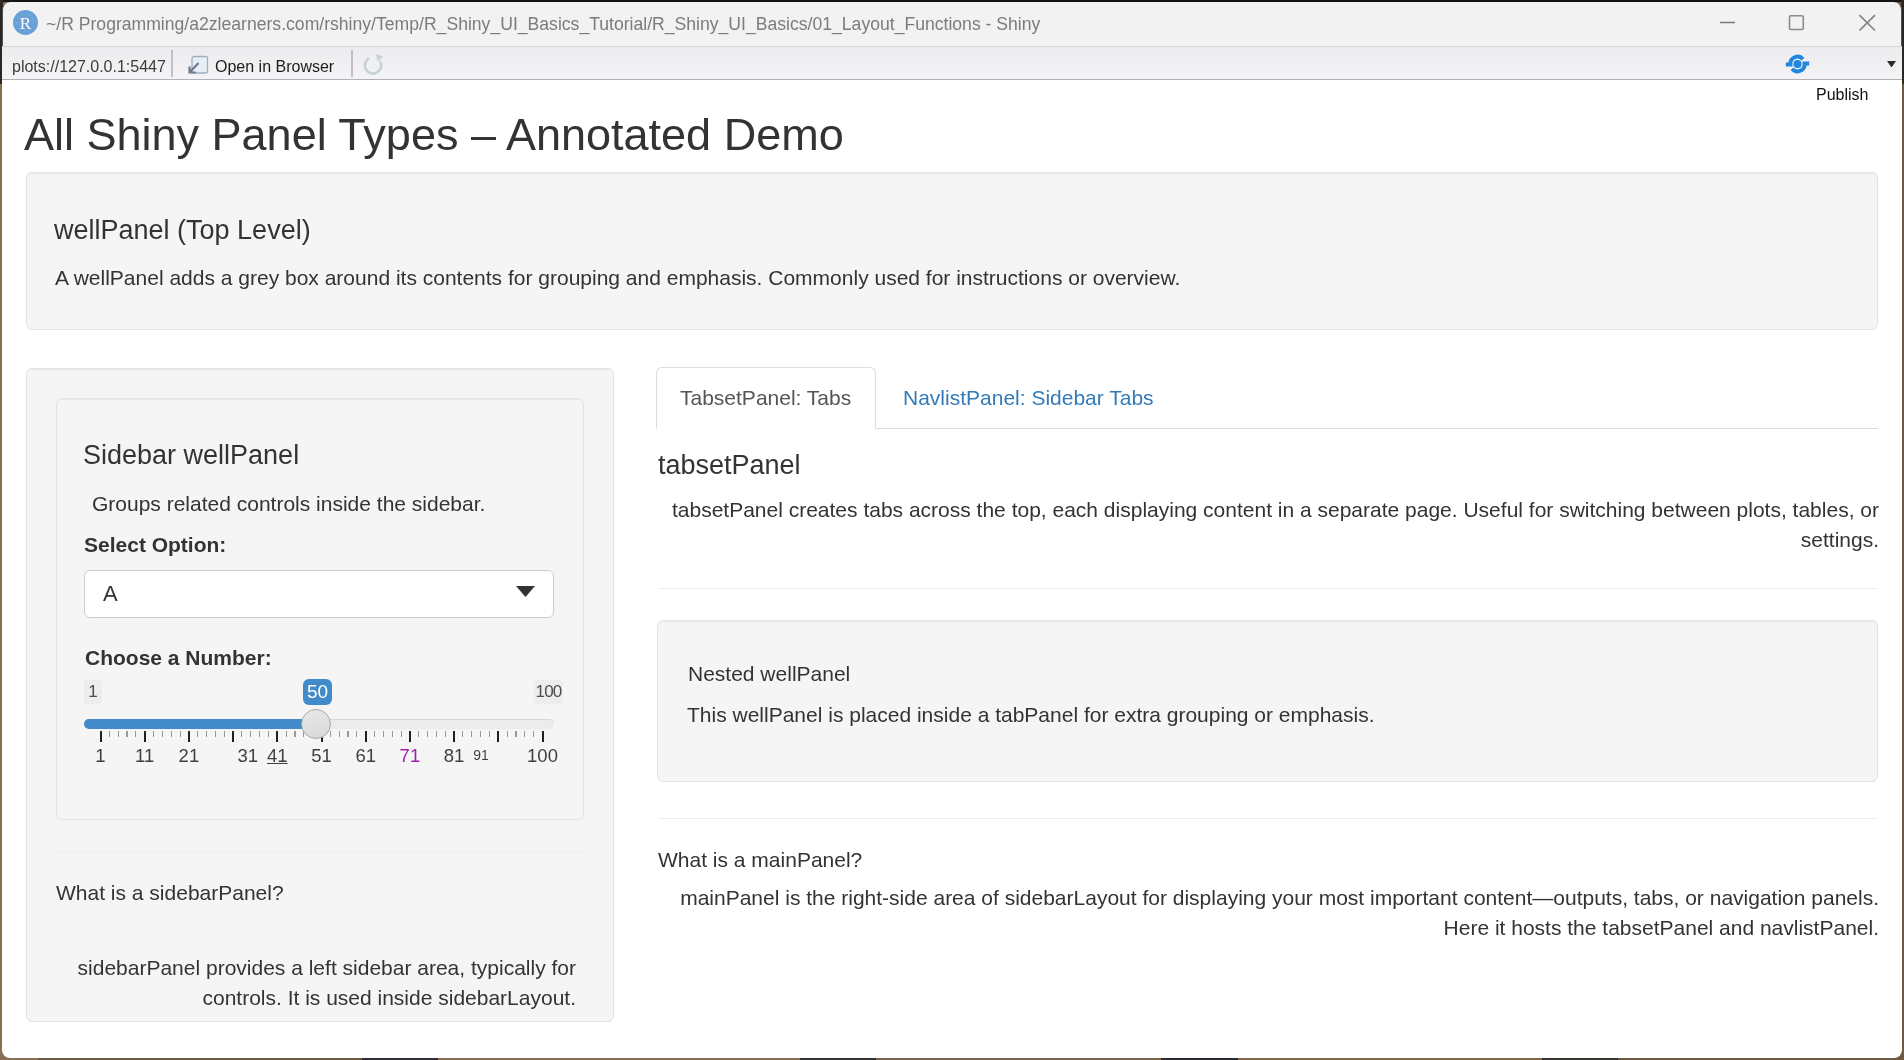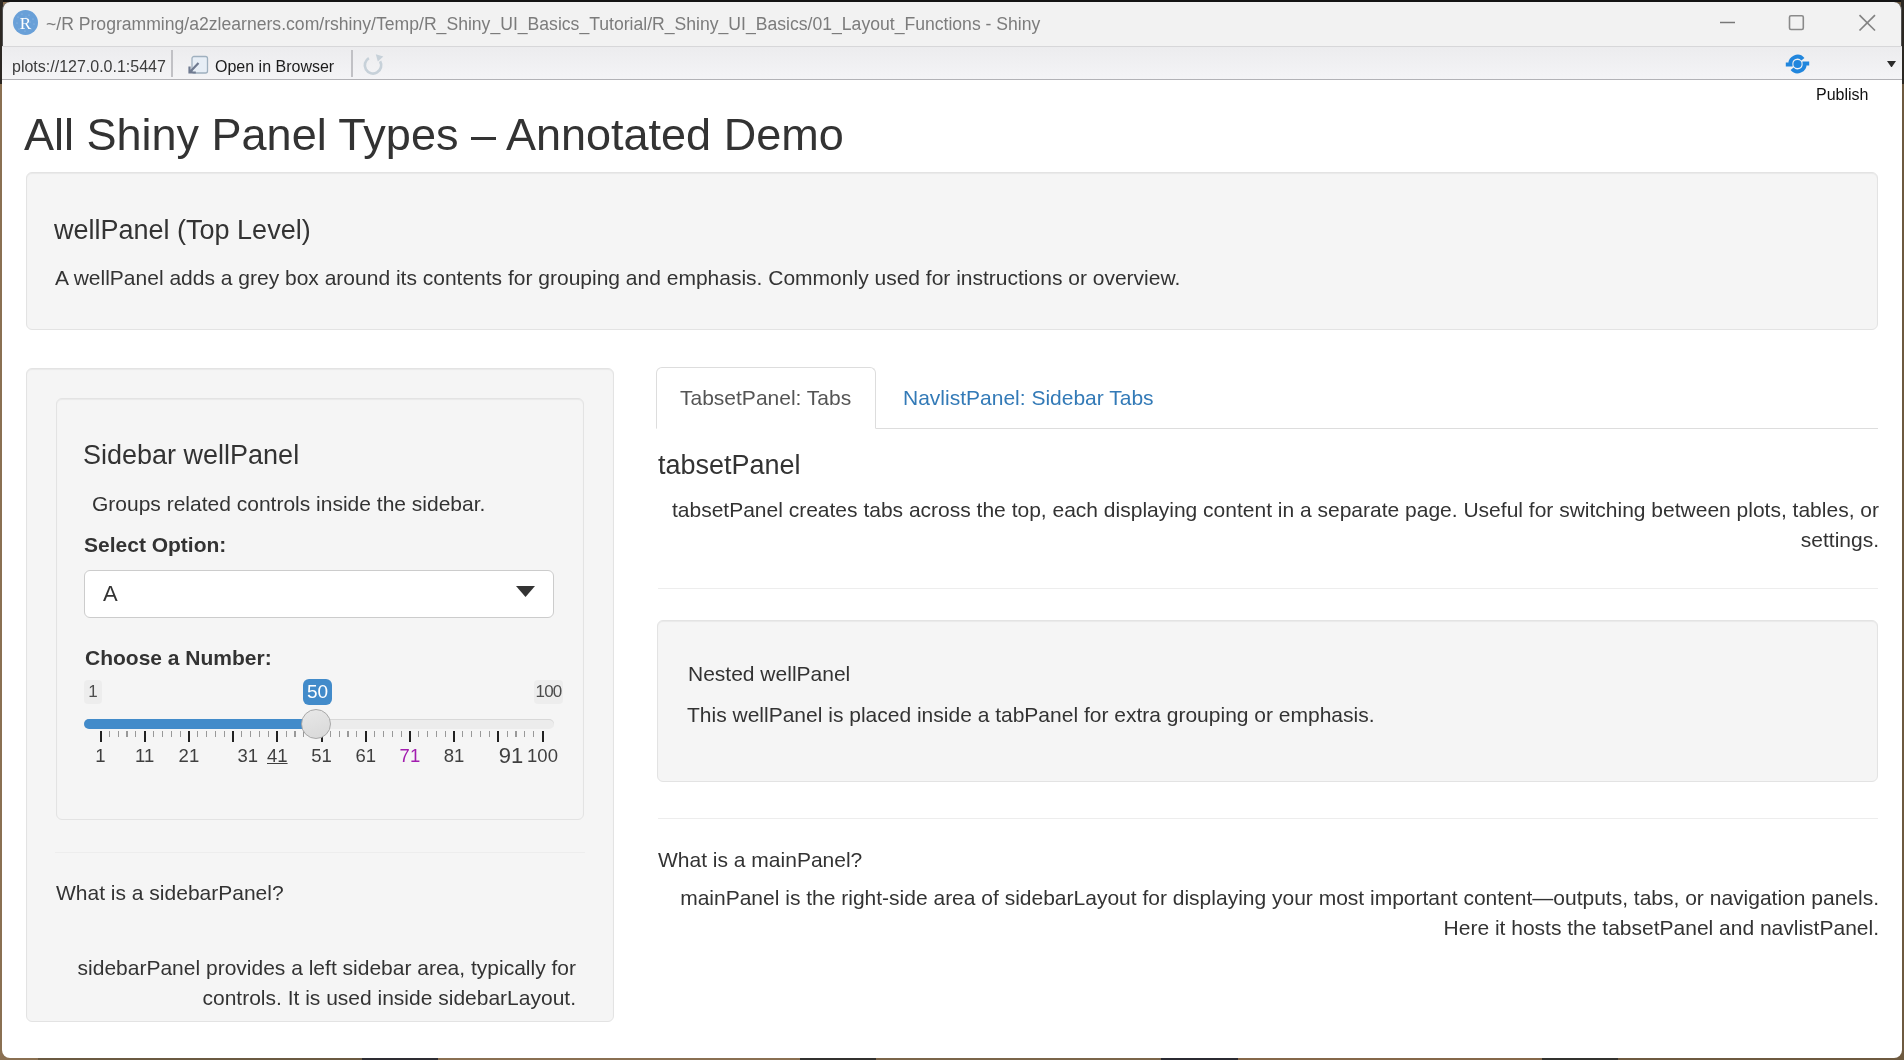--- a/index.html
+++ b/index.html
@@ -164,21 +164,21 @@
 <div style="position:absolute;left:457.5px;top:61px;width:2px;height:11px;background:#222;"></div>
 <div style="position:absolute;left:-8.5px;top:76px;width:50px;text-align:center;font-size:18.5px;line-height:19px;color:#3f3f3f;">1</div>
 <div style="position:absolute;left:35.7px;top:76px;width:50px;text-align:center;font-size:18.5px;line-height:19px;color:#3f3f3f;">11</div>
 <div style="position:absolute;left:79.9px;top:76px;width:50px;text-align:center;font-size:18.5px;line-height:19px;color:#3f3f3f;">21</div>
 <div style="position:absolute;left:124.1px;top:76px;width:50px;text-align:right;font-size:18.5px;line-height:19px;color:#3f3f3f;">31</div>
 <div style="position:absolute;left:168.3px;top:76px;width:50px;text-align:center;font-size:18.5px;line-height:19px;color:#3f3f3f;text-decoration:underline;">41</div>
 <div style="position:absolute;left:212.5px;top:76px;width:50px;text-align:center;font-size:18.5px;line-height:19px;color:#3f3f3f;">51</div>
 <div style="position:absolute;left:256.7px;top:76px;width:50px;text-align:center;font-size:18.5px;line-height:19px;color:#3f3f3f;">61</div>
 <div style="position:absolute;left:300.9px;top:76px;width:50px;text-align:center;font-size:18.5px;line-height:19px;color:#a21caf;">71</div>
 <div style="position:absolute;left:345.1px;top:76px;width:50px;text-align:center;font-size:18.5px;line-height:19px;color:#3f3f3f;">81</div>
-<div style="position:absolute;left:389.3px;top:76px;width:50px;text-align:right;font-size:22px;line-height:19px;color:#3f3f3f;">91</div>
+<div style="position:absolute;left:389.3px;top:76px;width:50px;text-align:left;font-size:14px;line-height:19px;color:#3f3f3f;">91</div>
 <div style="position:absolute;left:433.5px;top:76px;width:50px;text-align:center;font-size:18.5px;line-height:19px;color:#3f3f3f;">100</div>
 <div style="position:absolute;left:216.5px;top:38.5px;width:30px;height:30px;border-radius:50%;background:linear-gradient(160deg,#e8e8e8,#d8d8d8);border:1px solid #a8a8a8;"></div>
 </div>
 
 <div class="abs hr" style="left:55px; top:852px; width:530px;"></div>
 <div class="abs p21 t" style="left:56px; top:878px;">What is a sidebarPanel?</div>
 <div class="abs p21 t" style="left:56px; top:953px; width:520px;">sidebarPanel provides a left sidebar area, typically for controls. It is used inside sidebarLayout.</div>
 
 <div class="abs" style="left:657px; top:428px; width:1221px; height:1px; background:#ddd;"></div>
 <div class="abs" style="left:656px; top:367px; width:220px; height:62px; background:#fff; border:1px solid #ddd; border-bottom:1px solid #fff; border-radius:6px 6px 0 0;"></div>

